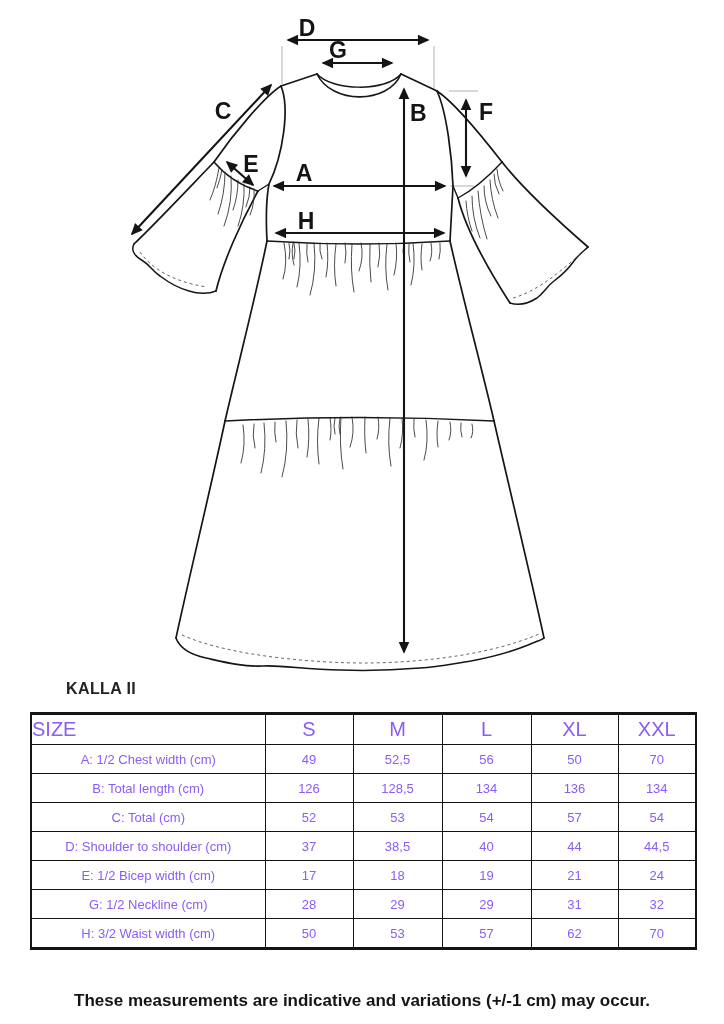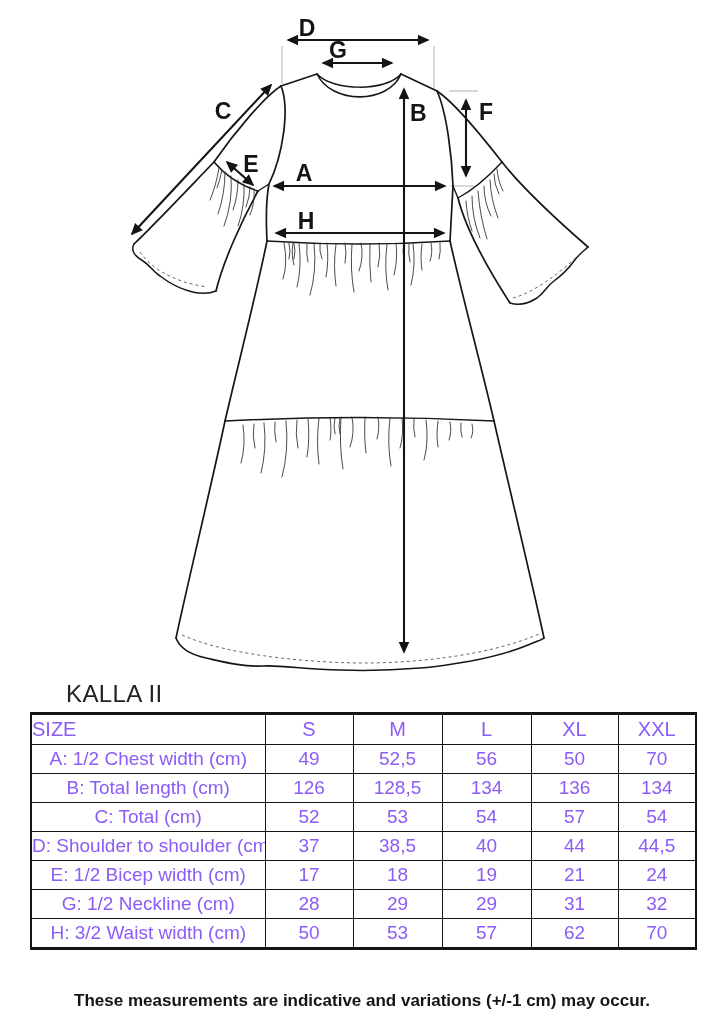--- a/index.html
+++ b/index.html
@@ -3,34 +3,34 @@
 <meta charset="utf-8">
 <style>
   html,body{margin:0;padding:0;background:#ffffff;}
   .page{
     position:relative;width:724px;height:1024px;background:#fff;overflow:hidden;
     font-family:"Liberation Sans",sans-serif;color:#1a1a1a;
   }
   .diagram-wrap{position:absolute;left:0;top:0;width:724px;height:676px;}
   svg text{font-family:"Liberation Sans",sans-serif;font-size:23px;font-weight:600;fill:#141414;}
   .product-title{
-    position:absolute;left:66px;top:680px;font-size:24px;font-weight:400;
+    position:absolute;left:66px;top:680px;font-size:16px;font-weight:700;
     letter-spacing:.4px;color:#222;
   }
   table.size-table{
     position:absolute;left:30px;top:712px;width:665px;
     border-collapse:collapse;table-layout:fixed;
     border:2px solid #141414;border-top-width:3px;border-bottom-width:3px;
   }
   table.size-table th,table.size-table td{
     border:1.5px solid #141414;font-weight:400;color:#8b5cf6;
     white-space:nowrap;overflow:hidden;padding:0;
   }
   table.size-table th{height:29px;font-size:20px;}
-  table.size-table td{height:28px;font-size:19px;text-align:center;}
+  table.size-table td{height:28px;font-size:13px;text-align:center;}
   th.c-label,td.c-label{text-align:left;padding-left:7px;}
   col.c-size{width:234px;}
   col.c-s{width:88px;}col.c-m{width:89px;}col.c-l{width:89px;}
   col.c-xl{width:87px;}col.c-xxl{width:78px;}
   td.c-xxl-val{font-size:16.5px;font-weight:600;}
   .disclaimer{
     position:absolute;left:0;top:991px;width:724px;text-align:center;
     font-size:17px;font-weight:600;color:#151515;
   }
 </style>

